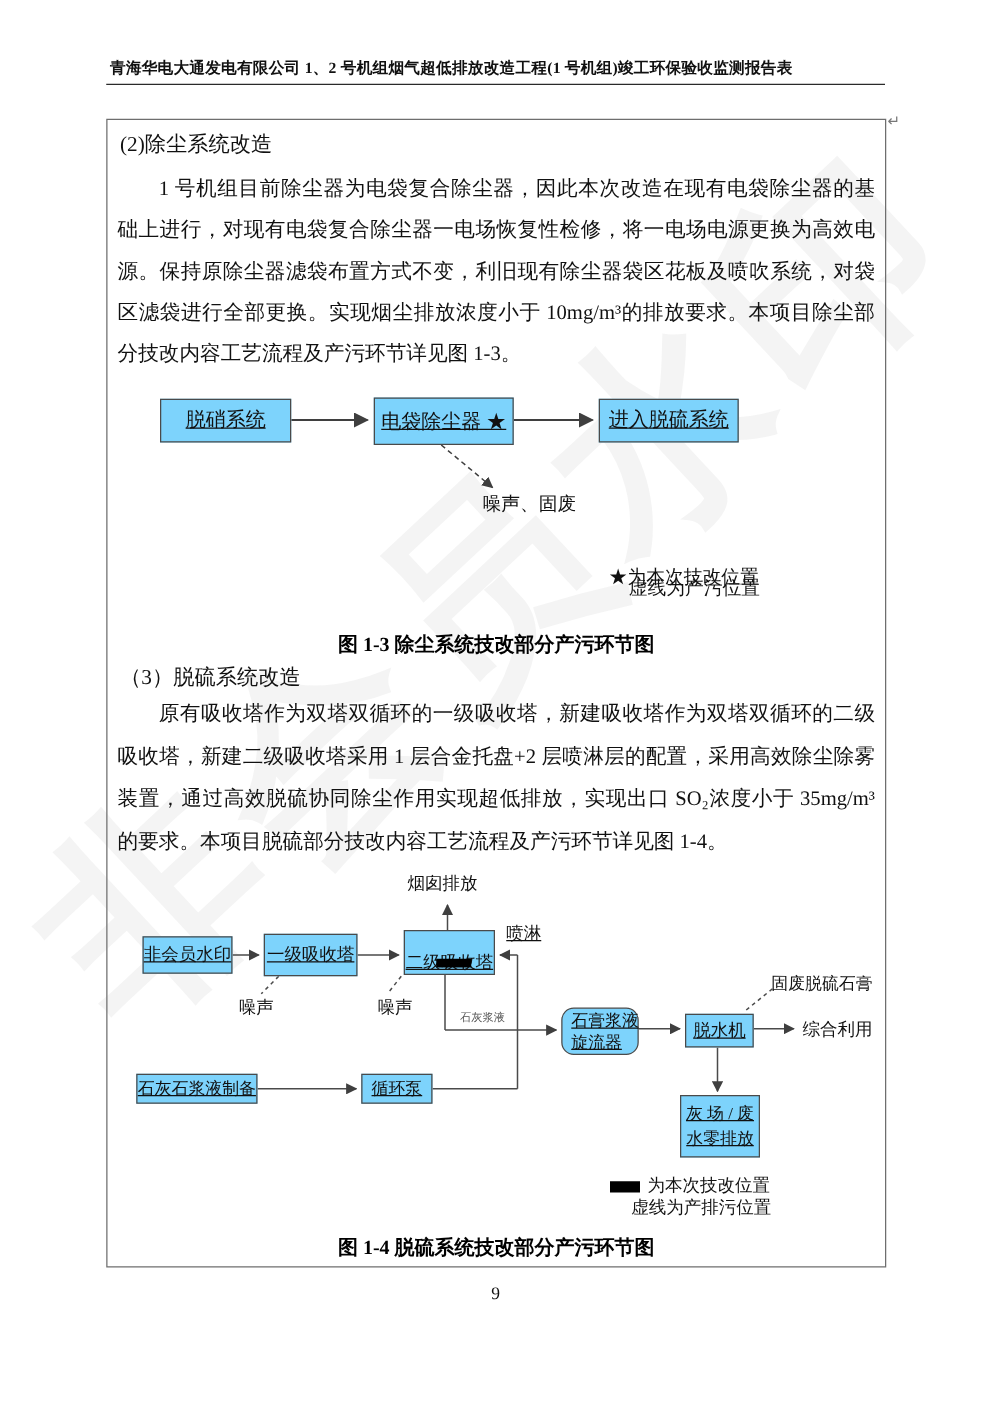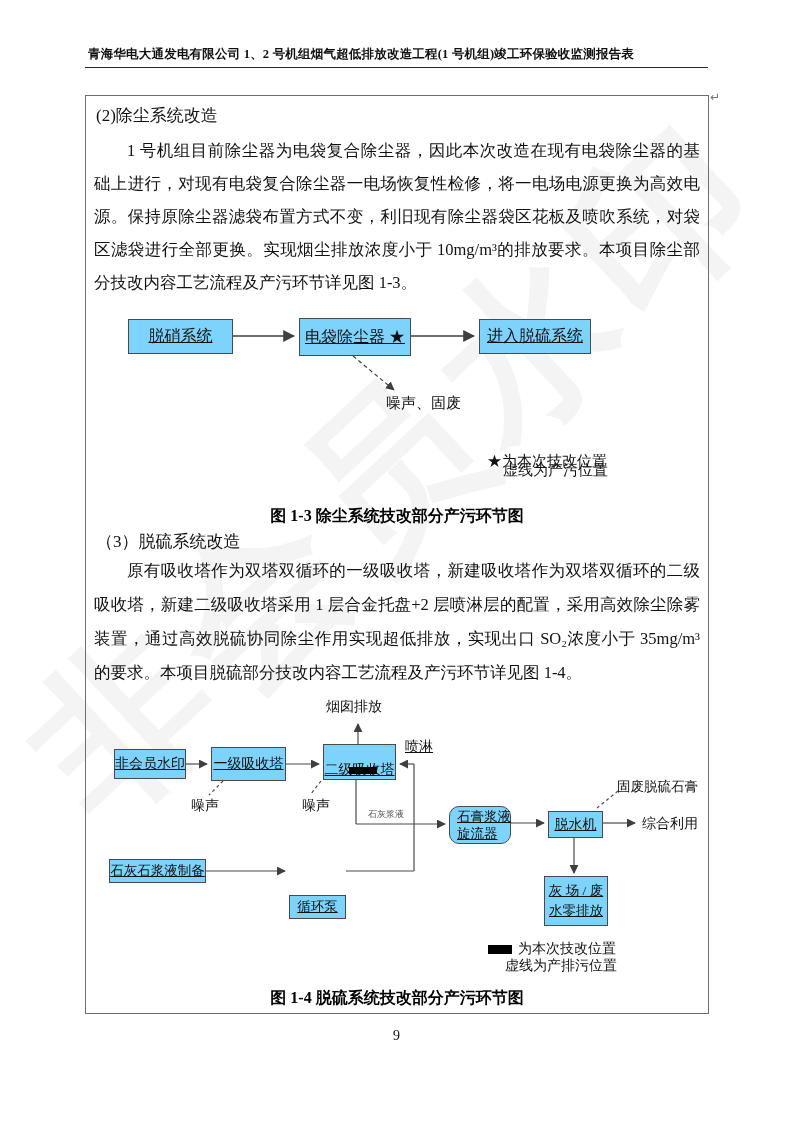--- a/index.html
+++ b/index.html
@@ -157,21 +157,21 @@
 
     <div class="flow-label" style="left:531px;top:682px;font-size:13.5px;">固废脱硫石膏</div>
     <div class="flow-label" style="left:556px;top:719px;font-size:14px;">综合利用</div>
 
     <div class="flow-box small two-line centered" style="left:458px;top:780px;width:64px;height:50px;align-items:center;">
       <span>灰 场 / 废</span>
       <span>水零排放</span>
     </div>
 
     <div class="flow-box" style="left:23px;top:763px;width:97px;height:24px;font-size:13.5px;">石灰石浆液制备</div>
-    <div class="flow-box" style="left:203px;top:763px;width:57px;height:24px;font-size:13.5px;margin-top:36px;">循环泵</div>
+    <div class="flow-box" style="left:203px;top:763px;width:57px;height:24px;font-size:13.5px;">循环泵</div>
 
     <div class="black-bar" style="left:402px;top:849px;width:24px;height:9px;"></div>
     <div class="legend-text" style="left:432px;top:844px;font-size:14px;">为本次技改位置</div>
     <div class="legend-text" style="left:419px;top:861px;font-size:14px;">虚线为产排污位置</div>
 
     <div class="caption" style="top:892px;">图 1-4  脱硫系统技改部分产污环节图</div>
 
   </div>
 
   <div class="page-number">9</div>

